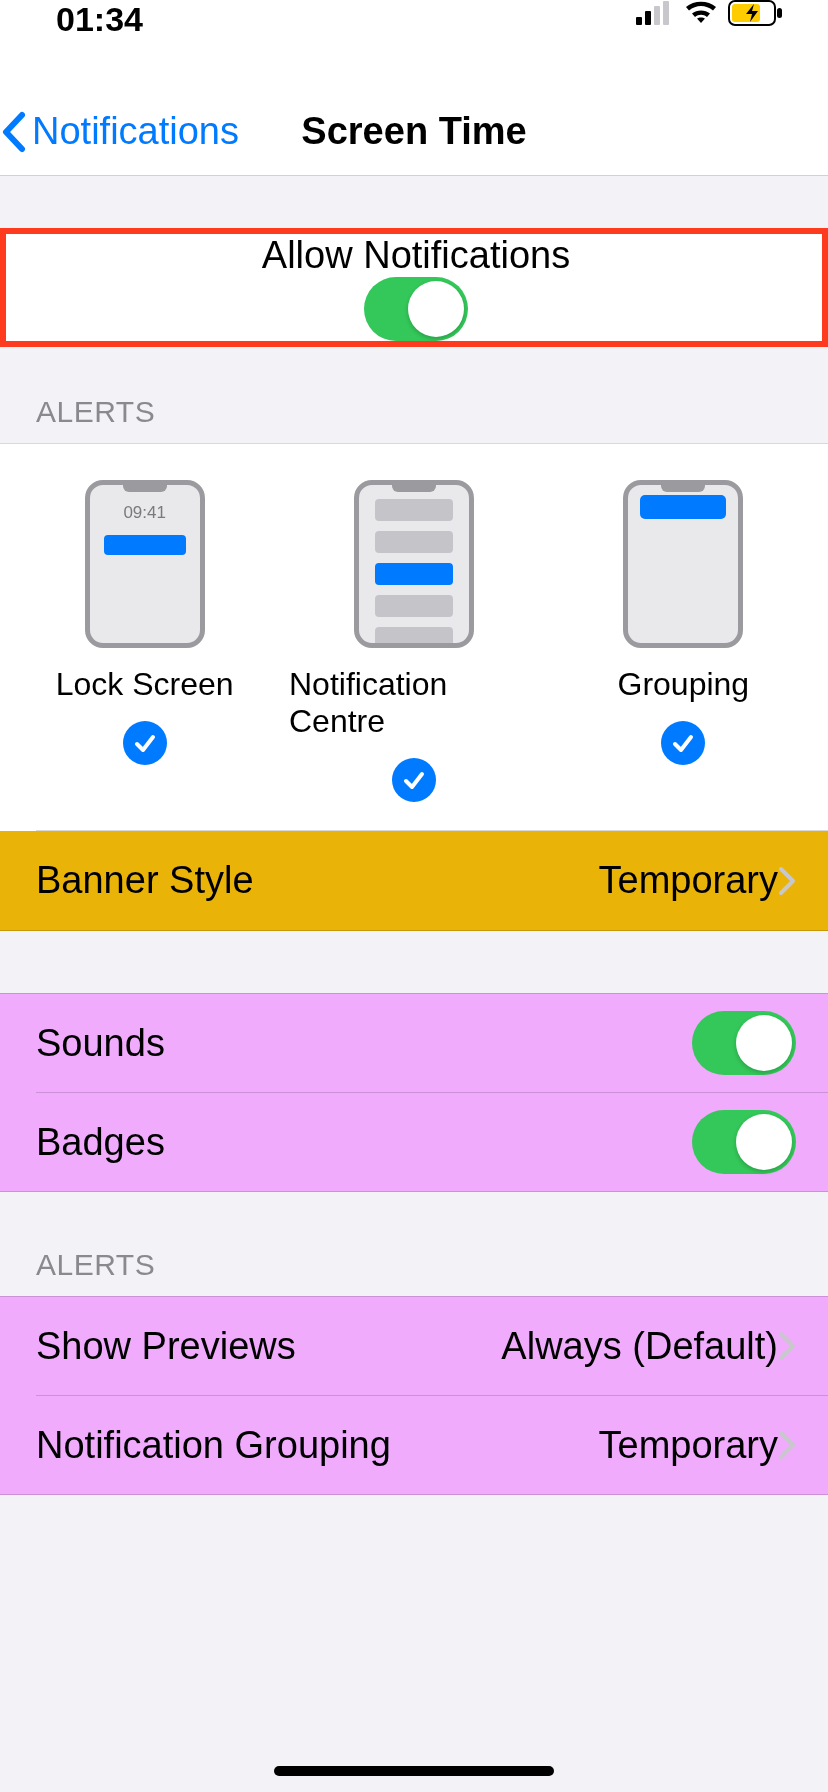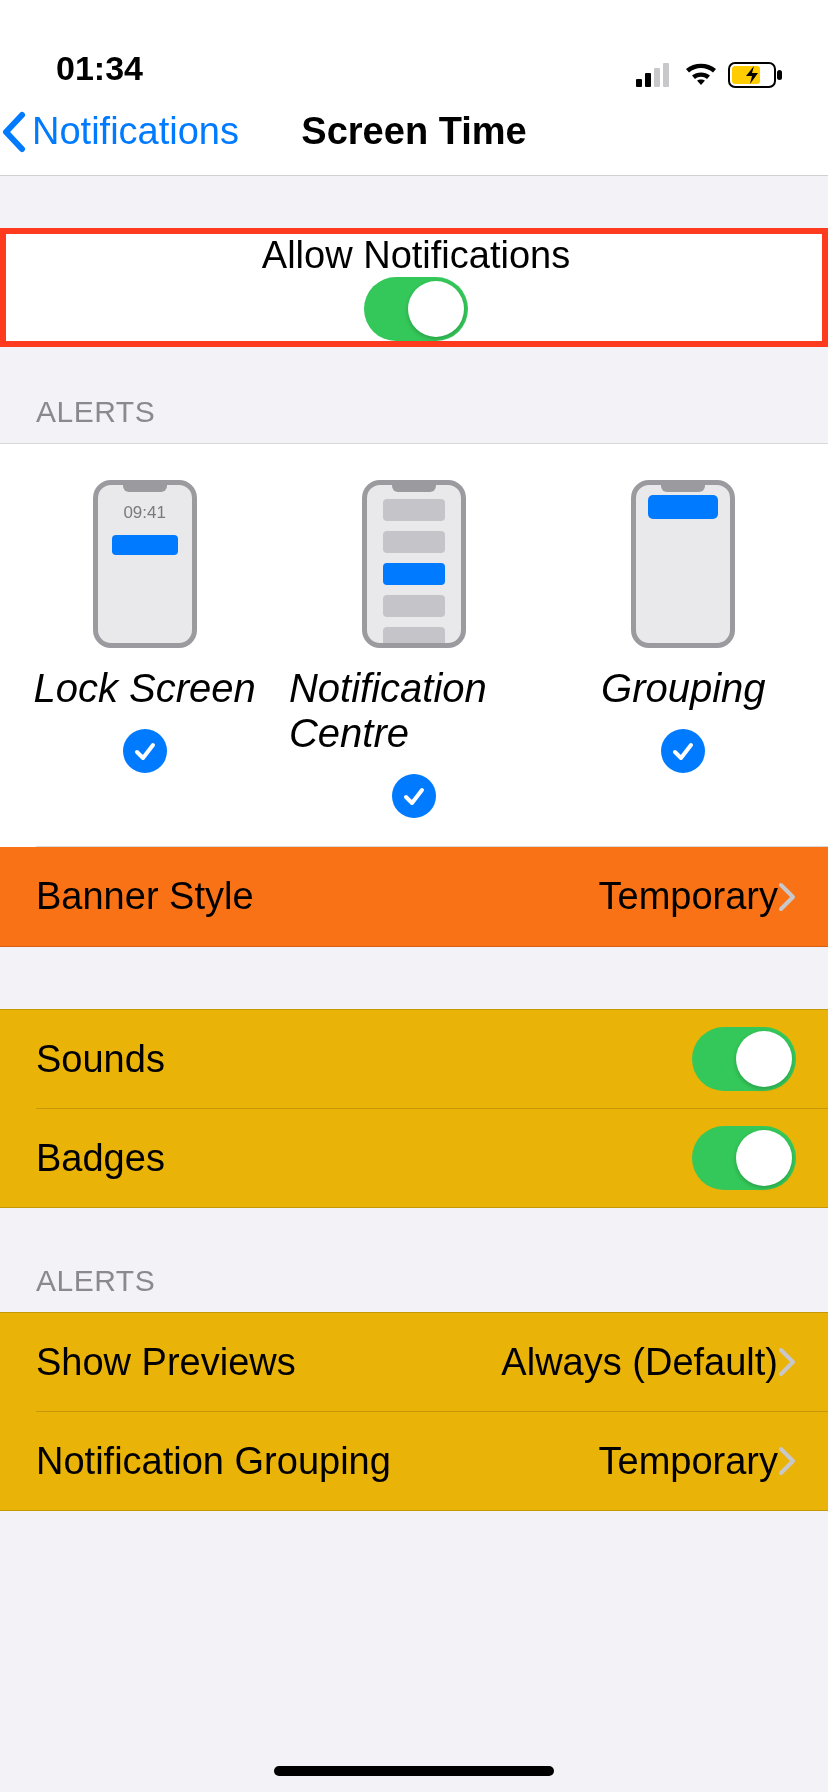--- a/index.html
+++ b/index.html
@@ -8,21 +8,21 @@
     height: 1792px;
     font-family: -apple-system, "Helvetica Neue", Arial, sans-serif;
     background: #f2f2f7;
     color: #000;
     overflow: hidden;
   }
   
   .status-bar {
     height: 88px;
     display: flex;
-    align-items: flex-end;
+    align-items: flex-start;
     justify-content: space-between;
     padding: 0 44px 0 56px;
     background: #fff;
   }
   .status-time {
     font-size: 34px;
     font-weight: 600;
   }
   .status-icons {
     display: flex;
@@ -112,31 +112,31 @@
     justify-content: space-around;
     padding: 36px 10px 28px 10px;
   }
   .alert-type {
     display: flex;
     flex-direction: column;
     align-items: center;
     gap: 18px;
     width: 250px;
   }
-  .alert-type .name { font-size: 40px; font-style: italic; }
+  .alert-type .name { font-size: 32px; }
   .checkmark {
     width: 44px; height: 44px;
     border-radius: 50%;
     background: #007aff;
     display: flex;
     align-items: center;
     justify-content: center;
   }
   .phone-mock {
-    width: 104px;
+    width: 120px;
     height: 168px;
     border: 5px solid #9a9a9f;
     border-radius: 18px;
     background: #e9e9eb;
     position: relative;
     overflow: hidden;
   }
   .phone-mock .notch {
     position: absolute;
     top: -1px; left: 50%;
@@ -176,35 +176,35 @@
   .phone-banner .bn {
     position: absolute;
     top: 10px; left: 12px; right: 12px;
     height: 24px;
     background: #007aff;
     border-radius: 5px;
   }
 
   
   .inset-row {
-    background: #f97316;
+    background: #eab308;
     min-height: 100px;
     display: flex;
     align-items: center;
     padding: 0 32px 0 36px;
     font-size: 38px;
   }
   .inset-sep {
     height: 1px;
     background: rgba(0,0,0,0.15);
     margin-left: 36px;
   }
 
   
-  .group { background: #eab308; border-top: 1px solid rgba(0,0,0,0.15); border-bottom: 1px solid rgba(0,0,0,0.15); }
+  .group { background: #f0abfc; border-top: 1px solid rgba(0,0,0,0.15); border-bottom: 1px solid rgba(0,0,0,0.15); }
   .group .grow {
     min-height: 98px;
     display: flex;
     align-items: center;
     padding: 0 32px 0 36px;
     font-size: 38px;
   }
   .group .grow .label { flex: 1; }
   .group .gsep { height: 1px; background: rgba(0,0,0,0.15); margin-left: 36px; }
 

